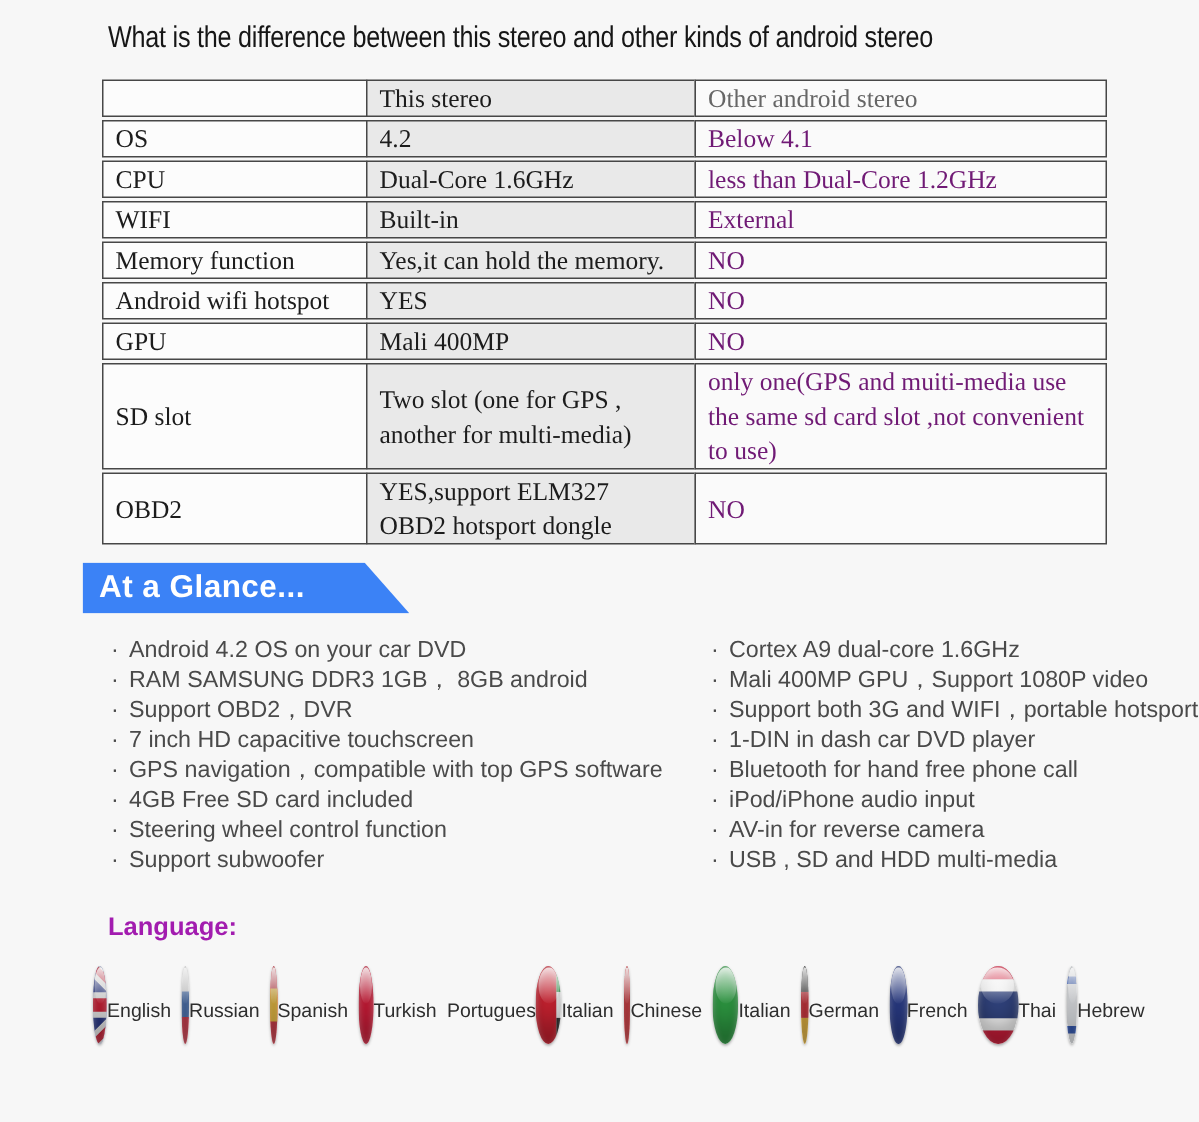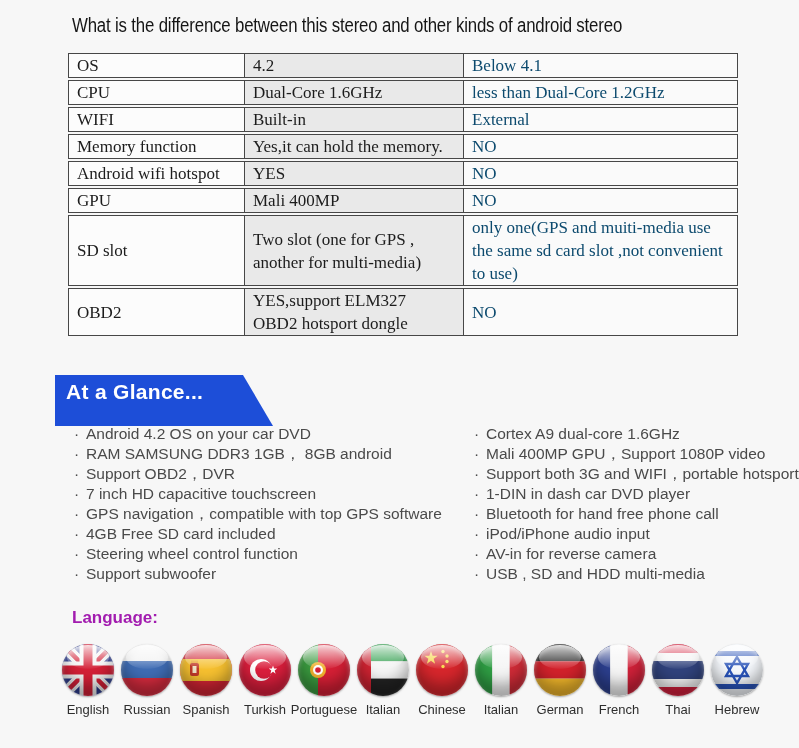--- a/index.html
+++ b/index.html
@@ -11,59 +11,64 @@
          white-space:nowrap;transform:scaleX(.84);transform-origin:0 50%;letter-spacing:-.2px;}
 
   
   .ctable{position:absolute;left:50px;top:53px;width:670px;}
   .trow{display:flex;margin-bottom:2px;}
   .tcell{box-sizing:border-box;border:1px solid #474747;padding:0 8px;display:flex;align-items:center;
          font-family:"Liberation Serif",serif;font-size:17px;line-height:23px;min-height:25px;}
   .tcell + .tcell{margin-left:-1px;}
   .c1{width:177px;background:#fcfcfc;color:#1c1c1c;}
   .c2{width:220px;background:#e9e9e9;color:#1c1c1c;white-space:pre-line;}
-  .c3{flex:1;background:#fafafa;color:#0c4a6e;}
+  .c3{flex:1;background:#fafafa;color:#701a75;}
   .row-sd .tcell{min-height:49px;}
   .row-obd .tcell{min-height:47px;}
   .hdr .c3{color:#666;}
 
   
-  .glance-banner{position:absolute;left:37px;top:375px;width:218px;height:51px;background:#1d4ed8;
+  .glance-banner{position:absolute;left:37px;top:375px;width:218px;height:34px;background:#3b82f6;
                  clip-path:polygon(0 0,188px 0,100% 100%,0 100%);}
   .glance-banner .bn-text{display:block;padding-left:11px;line-height:33px;font-size:21px;font-weight:bold;
                  color:#fff;letter-spacing:.3px;}
 
   
   .blist{position:absolute;top:424px;margin:0;padding:0;list-style:none;width:400px;}
   .blist.left{left:52px;}
   .blist.right{left:452px;width:345px;}
   .blist li{position:relative;padding-left:16px;line-height:20px;font-size:15.5px;color:#4a4a4a;white-space:nowrap;}
   .blist .dot{position:absolute;left:4px;top:0;color:#4a4a4a;}
 
   
   .lang-heading{position:absolute;left:54px;top:608px;font-size:17px;font-weight:bold;color:#a21caf;}
   .lang-row{position:absolute;left:44px;top:644px;display:flex;gap:7px;}
-  .lang-item{width:52px;display:flex;flex-direction:column;align-items:center;}
+  .lang-item{width:52px;display:flex;flex-direction:row;align-items:center;}
   .flag{position:relative;width:52px;height:52px;border-radius:50%;overflow:hidden;
         box-shadow:0 1px 2px rgba(0,0,0,.35);background:#ddd;}
   .flag svg{position:absolute;left:0;top:0;display:block;}
   .flag .shade{position:absolute;inset:0;border-radius:50%;
         box-shadow:inset 0 -12px 14px rgba(0,0,0,.33), inset 0 2px 4px rgba(255,255,255,.45);}
   .flag .gloss{position:absolute;left:9%;right:9%;top:2%;height:46%;border-radius:50%;
         background:linear-gradient(to bottom, rgba(255,255,255,.8), rgba(255,255,255,.03));}
   .flag-label{margin-top:6px;font-size:13px;color:#2e2e2e;white-space:nowrap;}
 </style>
 </head>
 <body>
 
 <div class="page">
 
   <div class="title">What is the difference between this stereo and other kinds of android stereo</div>
 
   <div class="ctable">
+    <div class="trow hdr">
+      <div class="tcell c1"></div>
+      <div class="tcell c2">This stereo</div>
+      <div class="tcell c3">Other android stereo</div>
+    </div>
     <div class="trow">
       <div class="tcell c1">OS</div>
       <div class="tcell c2">4.2</div>
       <div class="tcell c3">Below 4.1</div>
     </div>
     <div class="trow">
       <div class="tcell c1">CPU</div>
       <div class="tcell c2">Dual-Core 1.6GHz</div>
       <div class="tcell c3">less than Dual-Core 1.2GHz</div>
     </div>

